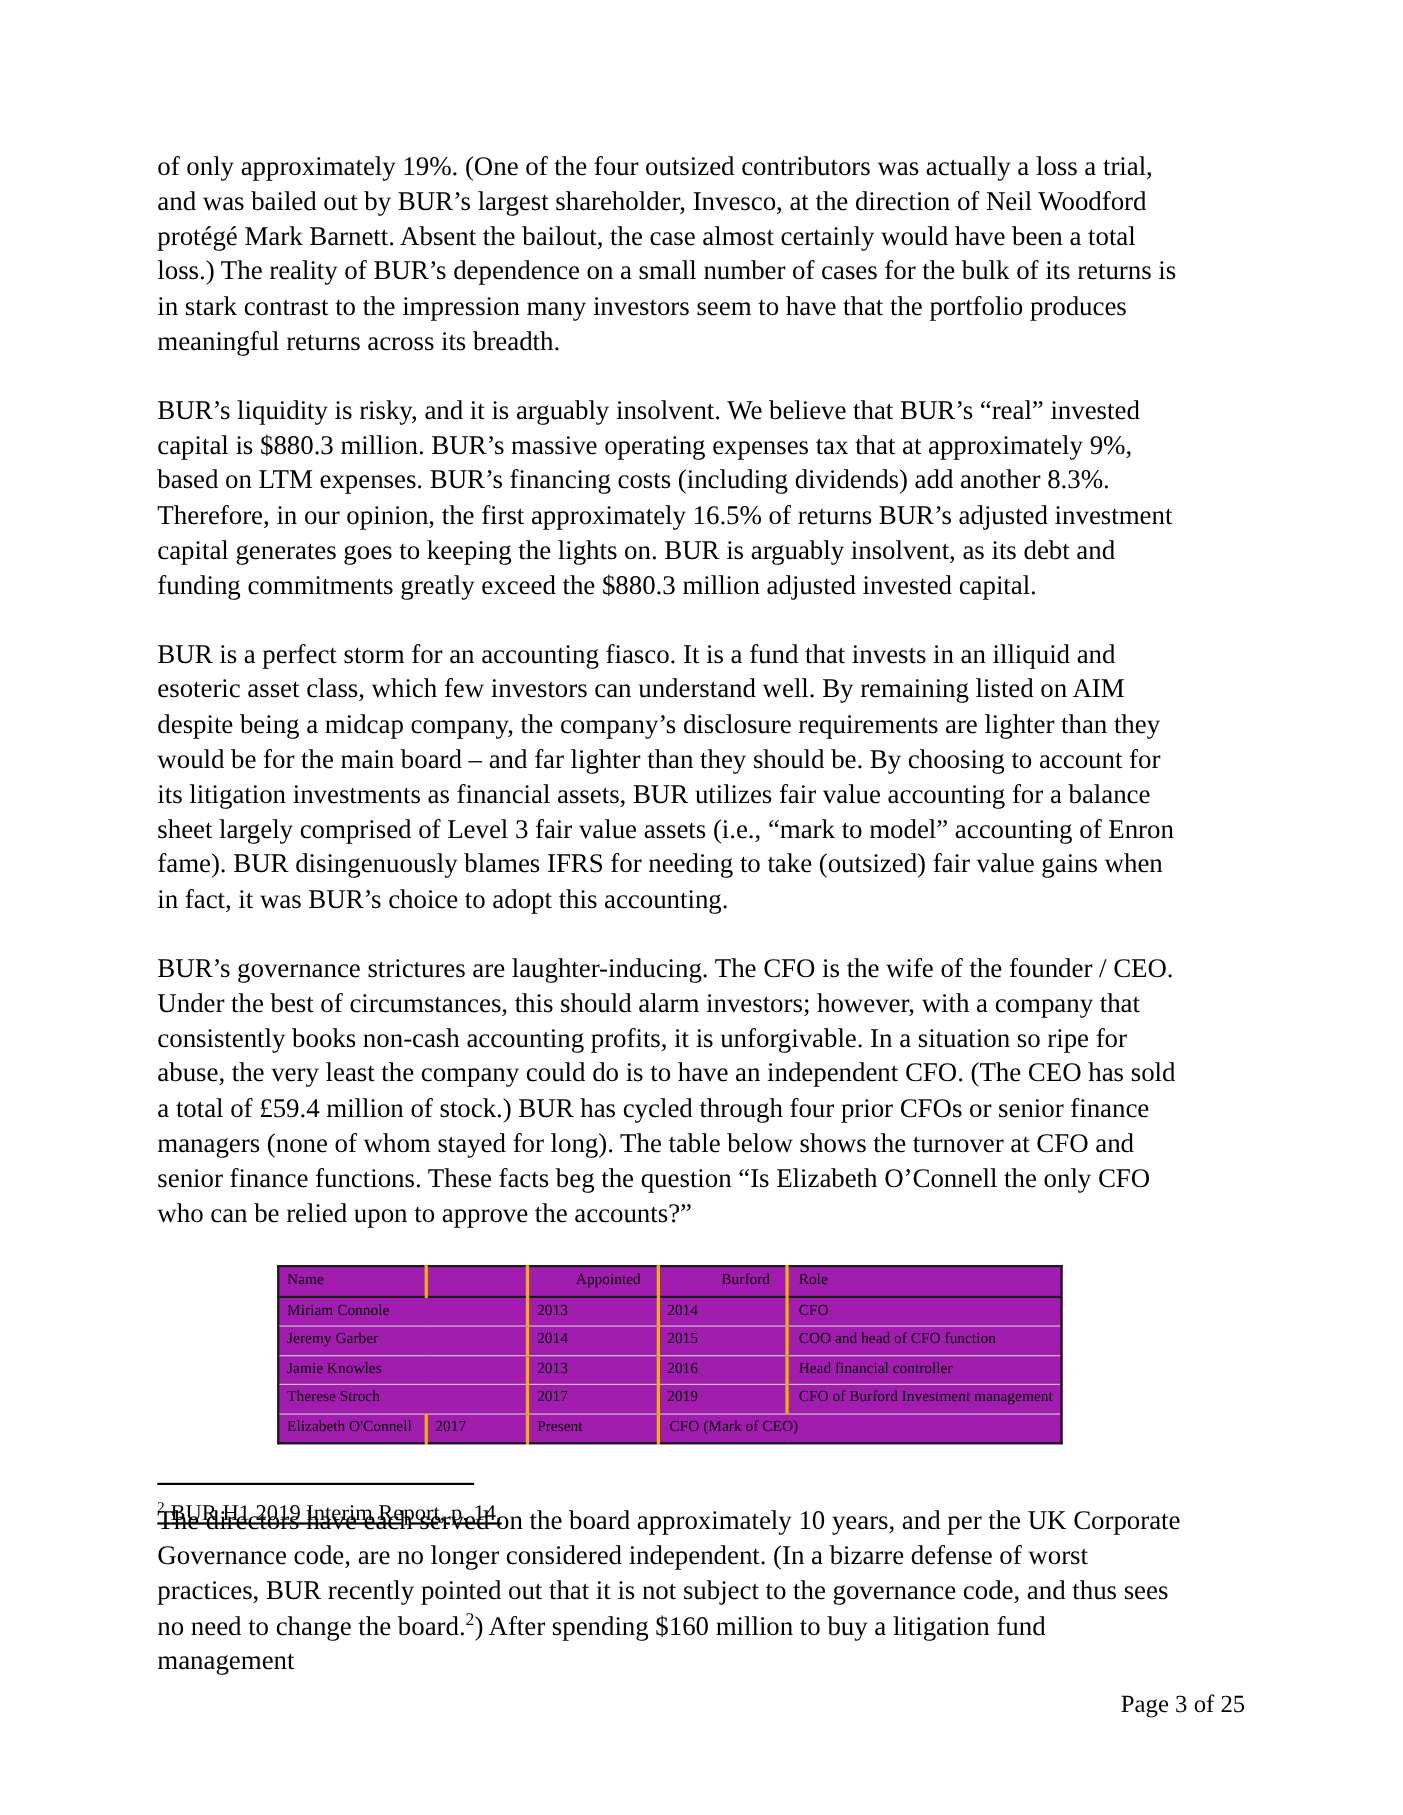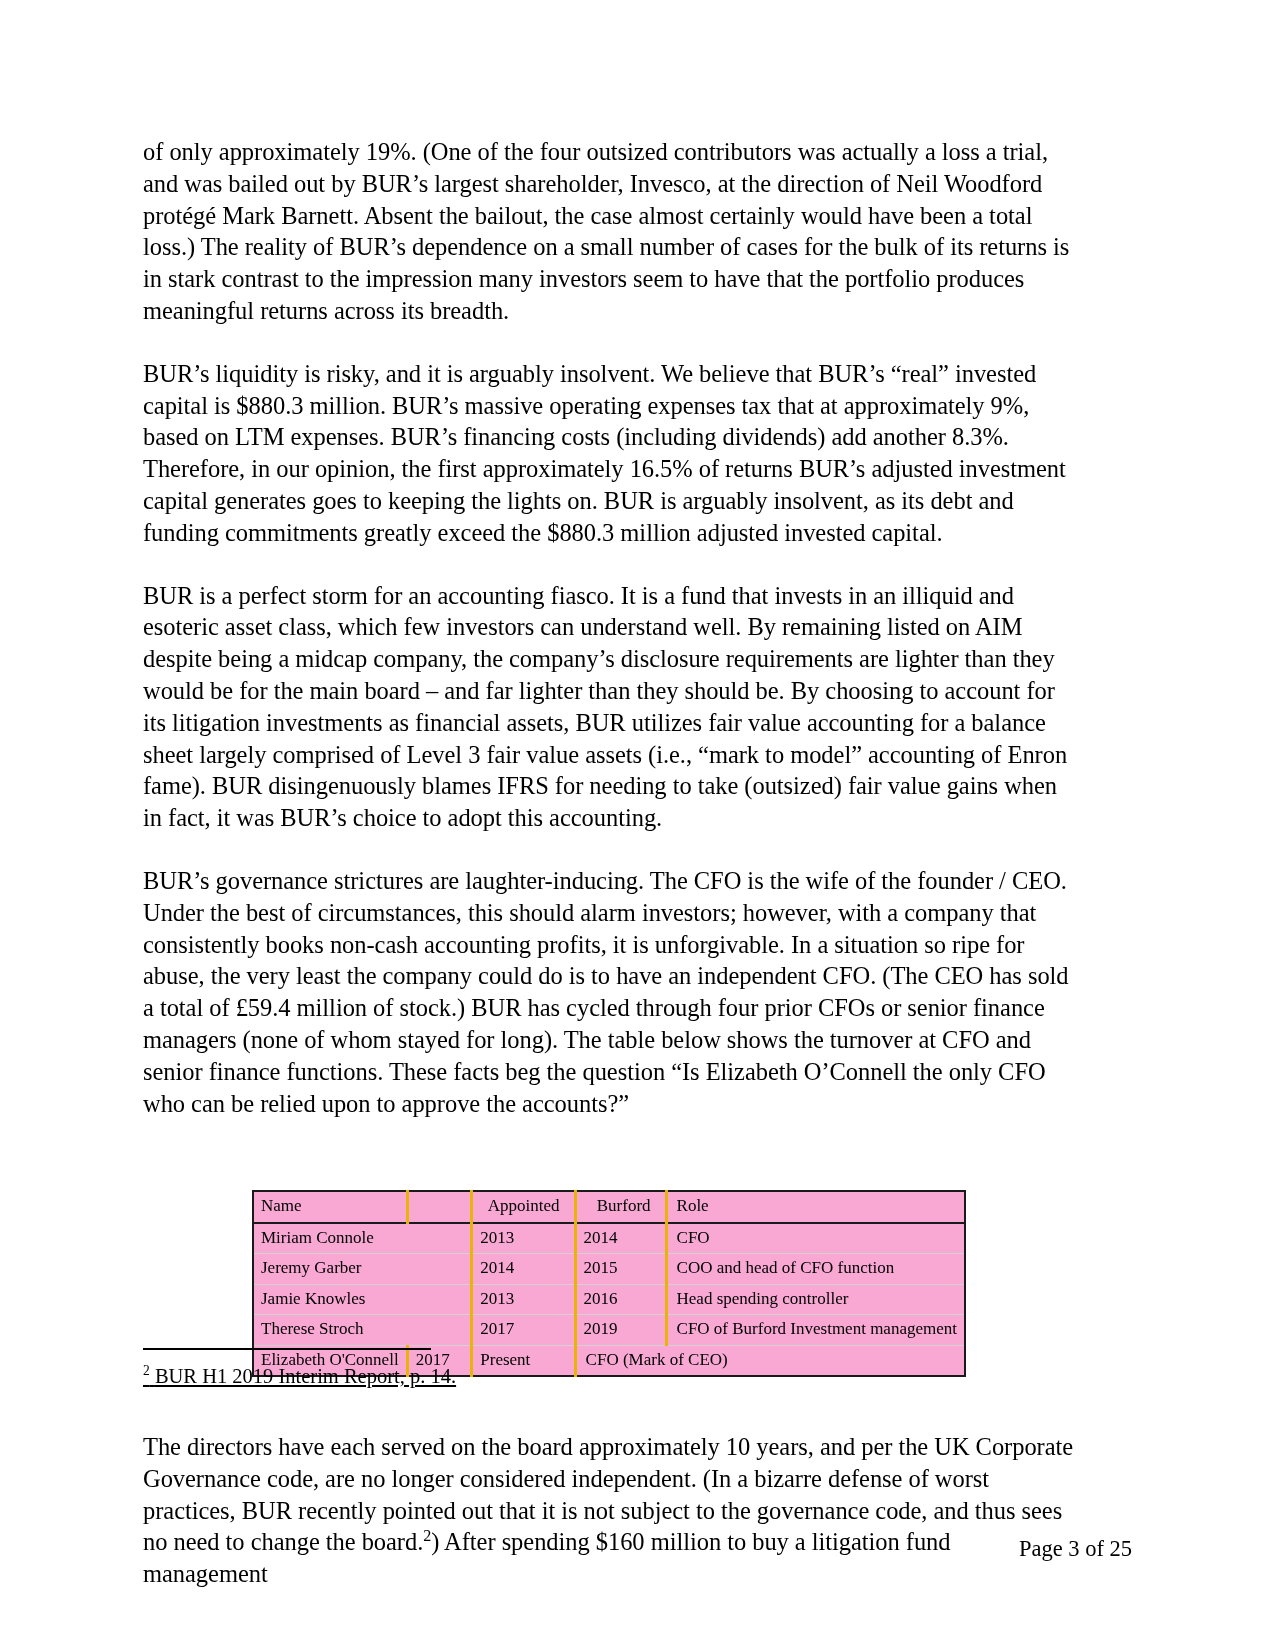--- a/index.html
+++ b/index.html
@@ -40,23 +40,22 @@
   .table-wrap {
     margin: 22px 0 0 0;
     display: flex;
     justify-content: center;
   }
   table.cfo-table {
     border-collapse: collapse;
     border: 2.5px solid #1a1a1a;
     width: 714px;
     font-family: "Liberation Serif", "DejaVu Serif", serif;
-    font-size: 17px;
-    background: #f9a8d4;
-    margin-top: 40px;
+    font-size: 14px;
+    background: #a21caf;
   }
   table.cfo-table td,
   table.cfo-table th {
     border-left: 3px solid #eab308;
     border-right: 1px solid #b9b9b9;
     border-bottom: 1px solid #d2d2d2;
     padding: 3px 7px 4px 7px;
     font-weight: normal;
     text-align: left;
     vertical-align: middle;
@@ -149,21 +148,21 @@
           <tr>
             <td colspan="2">Jeremy Garber</td>
             <td class="num">2014</td>
             <td class="num">2015</td>
             <td class="col-role">COO and head of CFO function</td>
           </tr>
           <tr>
             <td colspan="2">Jamie Knowles</td>
             <td class="num">2013</td>
             <td class="num">2016</td>
-            <td class="col-role">Head spending controller</td>
+            <td class="col-role">Head financial controller</td>
           </tr>
           <tr>
             <td colspan="2">Therese Stroch</td>
             <td class="num">2017</td>
             <td class="num">2019</td>
             <td class="col-role">CFO of Burford Investment management</td>
           </tr>
           <tr>
             <td>Elizabeth O'Connell</td>
             <td class="num">2017</td>

